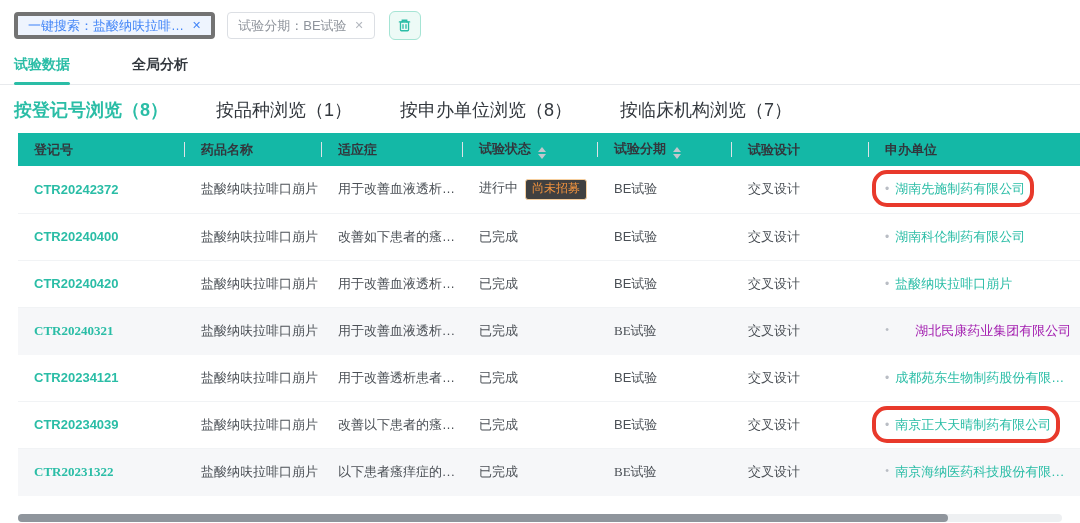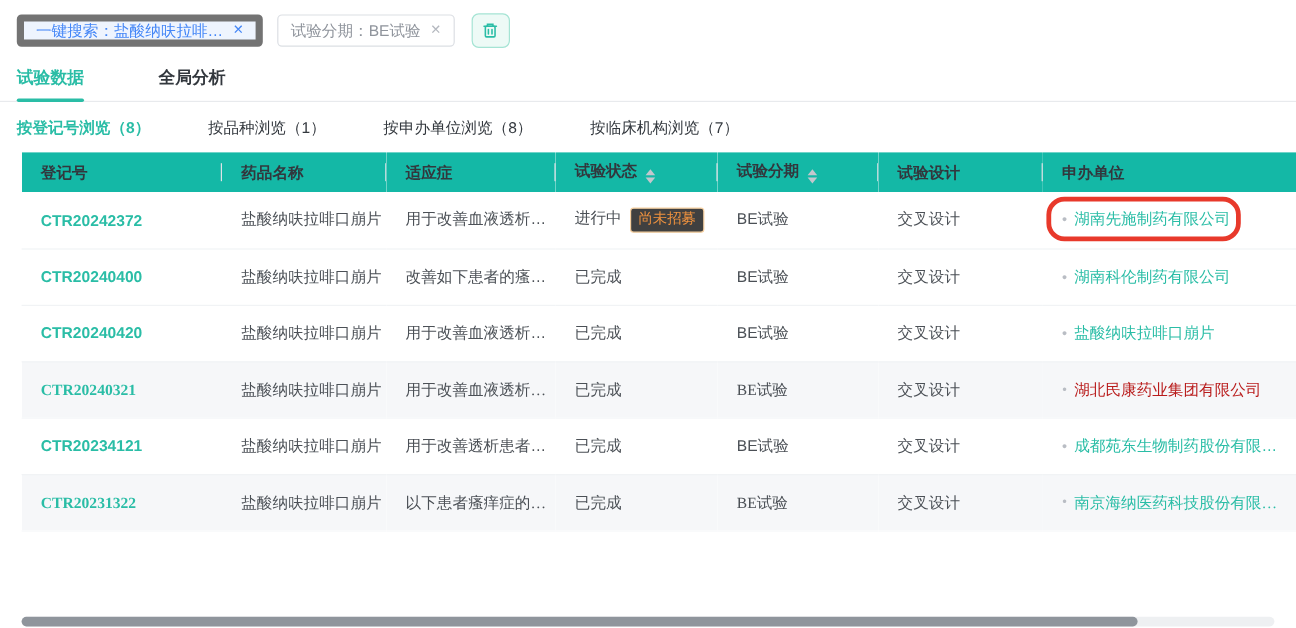--- a/index.html
+++ b/index.html
@@ -3,37 +3,37 @@
 <meta charset="utf-8">
 <style>
   * { margin:0; padding:0; box-sizing:border-box; }
   html,body { width:1080px; height:523px; overflow:hidden; background:#fff;
     font-family:"Liberation Sans","DejaVu Sans",sans-serif; color:#4b5056; }
 
   
   .filter-bar { display:flex; align-items:center; gap:12px; padding:11px 0 0 14px; }
   .tag { display:inline-flex; align-items:center; gap:8px; height:27px; padding:0 10px;
     border-radius:4px; font-size:13px; white-space:nowrap; cursor:default; }
-  .tag.primary { color:#4486f7; background:#eef4fe; border:6px solid #737373; }
+  .tag.primary { color:#4486f7; background:#eef4fe; border:4px solid #737373; }
   .tag.default { color:#8f949c; background:#fff; border:1px solid #dcdfe4; }
   .tag .close { font-size:11px; cursor:pointer; line-height:1; }
   .tag.primary .close { color:#4486f7; }
   .tag.default .close { color:#b4b8bf; }
   .trash-btn { width:32px; height:29px; margin-left:2px; display:inline-flex; align-items:center;
     justify-content:center; background:#edfaf6; border:1px solid #a5e4d4; border-radius:6px; cursor:pointer; }
 
   
   .tabs { display:flex; gap:62px; padding:16px 0 0 14px; border-bottom:1px solid #e8eaed; }
   .tab { font-size:14px; padding-bottom:10px; cursor:pointer; color:#33383e; font-weight:700; position:relative; }
   .tab.active { color:#2abda6; }
   .tab.active::after { content:""; position:absolute; left:0; right:0; bottom:-1px; height:3px;
     background:#2abda6; border-radius:2px; }
 
   
-  .subnav { display:flex; gap:48px; padding:13px 0 0 14px; font-size:13px; }
+  .subnav { display:flex; gap:48px; padding:13px 0 0 14px; font-size:18px; }
   .subnav-item { color:#33383e; cursor:pointer; white-space:nowrap; }
   .subnav-item.active { color:#2abda6; font-weight:700; }
 
   
   .table-wrap { margin:11px 0 0 18px; width:1062px; }
   table { border-collapse:collapse; table-layout:fixed; width:1062px; font-size:13px; }
   col.c1{width:167px} col.c2{width:137px} col.c3{width:141px} col.c4{width:135px}
   col.c5{width:134px} col.c6{width:137px} col.c7{width:211px}
   thead th { background:#14b8a6; height:33px; text-align:left; font-size:13px; font-weight:700;
     color:#32373d; padding-left:16px; position:relative; white-space:nowrap; }
@@ -45,21 +45,21 @@
   .caret .down { border-top:5px solid #c3c7cd; }
   tbody td { height:47px; padding-left:16px; border-bottom:1px solid #f1f3f5; white-space:nowrap;
     overflow:hidden; text-overflow:ellipsis; color:#4b5056; }
   tbody tr.striped td { background:#f6f7f9; border-bottom-color:#f6f7f9;font-family:Liberation Serif, serif; }
   .id-link { color:#2abda6; font-weight:700; text-decoration:none; cursor:pointer; }
   .badge { display:inline-block; margin-left:7px; padding:2px 6px 3px; font-size:12px; color:#f0923e;
     background:#404040; border:1px solid #f6cf9f; border-radius:3px; line-height:1.15; }
   .sponsor-wrap { position:relative; display:inline-flex; align-items:center; max-width:194px; }
   .bullet { color:#b9bdc4; margin-right:6px; font-size:12px; }
   .sponsor-link { color:#2abda6; cursor:pointer; overflow:hidden; text-overflow:ellipsis; white-space:nowrap; }
-  .sponsor-link.plain { color:#b91c1c; cursor:default; }
+  .sponsor-link.plain { color:#a21caf; cursor:default;margin-left:20px; }
   .sponsor-wrap.ring::before { content:""; position:absolute; left:-13px; right:-9px; top:-10px; bottom:-9px;
     border:4px solid #e8392b; border-radius:15px; pointer-events:none; }
 
   
   .hscroll { position:absolute; left:18px; bottom:1px; width:1044px; height:8px;
     background:#eef0f2; border-radius:4px; }
   .hscroll .thumb { position:absolute; left:0; top:0; height:8px; width:930px;
     background:#8f959c; border-radius:4px; cursor:grab; }
 </style>
 </head>
@@ -198,20 +198,36 @@
     </td>
     <td>BE试验</td>
     <td>交叉设计</td>
     <td>
       <span class="sponsor-wrap">
         <span class="bullet">•</span>
               <a class="sponsor-link">成都苑东生物制药股份有限…</a>
       </span>
     </td>
   </tr>
+        <tr>
+    <td><a class="id-link">CTR20234039</a></td>
+    <td>盐酸纳呋拉啡口崩片</td>
+    <td>改善以下患者的瘙…</td>
+    <td>
+      <span>已完成</span>
+    </td>
+    <td>BE试验</td>
+    <td>交叉设计</td>
+    <td>
+      <span class="sponsor-wrap ring">
+        <span class="bullet">•</span>
+              <a class="sponsor-link">南京正大天晴制药有限公司</a>
+      </span>
+    </td>
+  </tr>
         <tr class="striped">
     <td><a class="id-link">CTR20231322</a></td>
     <td>盐酸纳呋拉啡口崩片</td>
     <td>以下患者瘙痒症的…</td>
     <td>
       <span>已完成</span>
     </td>
     <td>BE试验</td>
     <td>交叉设计</td>
     <td>

